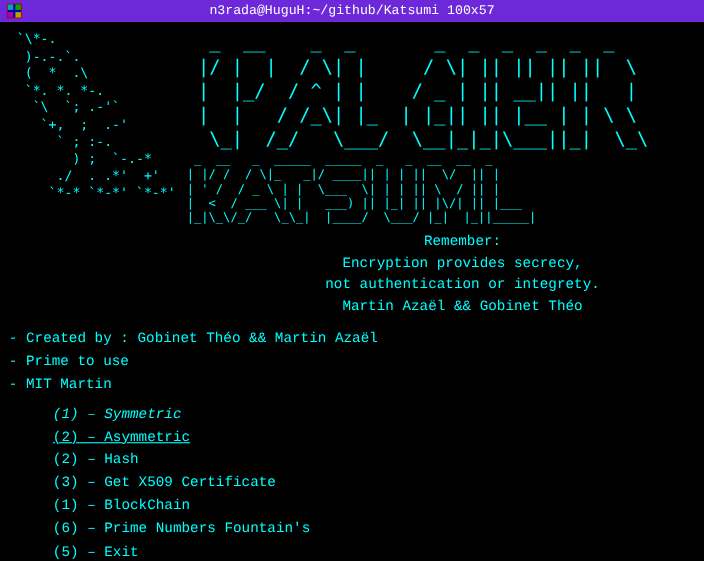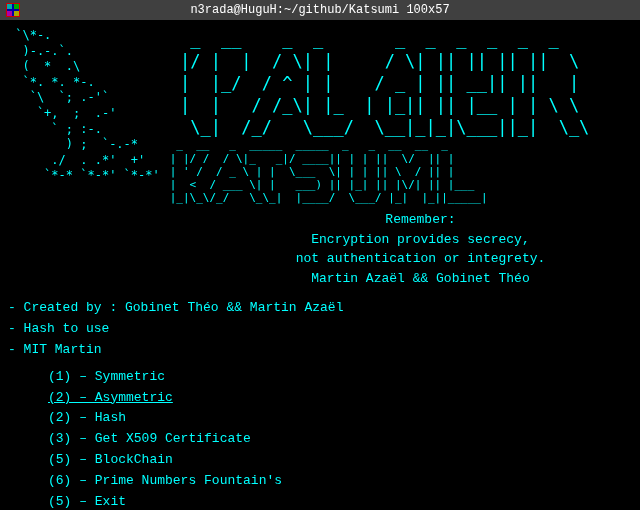--- a/index.html
+++ b/index.html
@@ -14,21 +14,21 @@
       background-color: #000000;
       font-family: 'Courier New', Courier, monospace;
       font-size: 13px;
       color: #00ffff;
       overflow: hidden;
     }
 
     #titlebar {
       width: 640px;
       height: 20px;
-      background-color: #404040;
+      background-color: #6d28d9;
       display: flex;
       align-items: center;
       justify-content: center;
       position: relative;
     }
 
     #titlebar-icon {
       position: absolute;
       left: 6px;
       top: 3px;
@@ -136,30 +136,30 @@
  |  |   / /_\| |_  | |_|| || |__ | | \ \
   \_|  /_/   \___/  \__|_|_|\___||_|  \_\</pre><pre style="font-size: 11px; line-height: 1.2; color: rgb(0, 255, 255);"> _  __   _  _____  _____  _   _  __  __  _
 | |/ /  / \|_   _|/ ____|| | | ||  \/  || |
 | ' /  / _ \ | |  \___  \| | | || \  / || |
 |  &lt;  / ___ \| |   ___) || |_| || |\/| || |___
 |_|\_\/_/   \_\_|  |____/  \___/ |_|  |_||_____|</pre><div style="height: 6px;"></div><span style="display: block; text-align: center;">Remember:</span><span style="display: block; text-align: center;">Encryption provides secrecy,</span><span style="display: block; text-align: center;">not authentication or integrety.</span><span style="display: block; text-align: center;">Martin Azaël &amp;&amp; Gobinet Théo</span></div>
   </div>
 
   <div class="info-section">
     <div>- Created by : Gobinet Théo &amp;&amp; Martin Azaël</div>
-    <div>- Hash to use</div>
+    <div>- Prime to use</div>
     <div>- MIT Martin</div>
   </div>
 
   <div class="menu-section">
-  <div style="padding-left: 40px;">    (1) – Symmetric</div>
+  <div style="padding-left: 40px; font-style: italic;">    (1) – Symmetric</div>
       <div style="padding-left: 40px; text-decoration: underline;">    (2) – Asymmetric</div>
       <div style="padding-left: 40px;">    (2) – Hash</div>
       <div style="padding-left: 40px;">    (3) – Get X509 Certificate</div>
-      <div style="padding-left: 40px;">    (5) – BlockChain</div>
+      <div style="padding-left: 40px;">    (1) – BlockChain</div>
       <div style="padding-left: 40px;">    (6) – Prime Numbers Fountain's</div>
       <div style="padding-left: 40px;">    (5) – Exit</div>
     </div>
 
   <div class="prompt-section">
     <div>Enter choices (1 by default):</div>
     <div>
       <span>&gt;</span>
       <span class="cursor"></span>
     </div>

